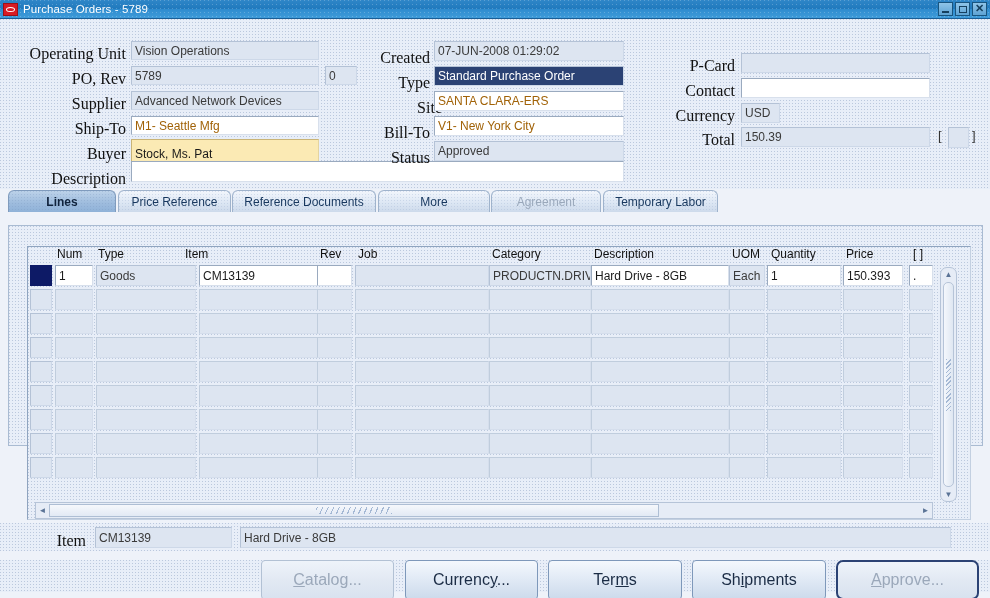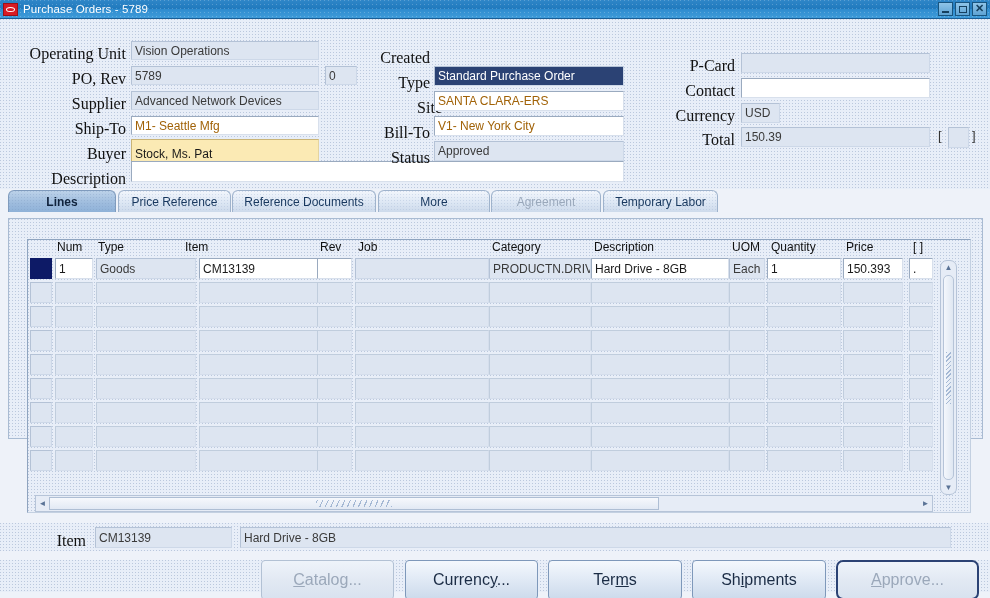--- a/index.html
+++ b/index.html
@@ -141,21 +141,21 @@
       linear-gradient(to bottom,#bcd2e9 0%, #9dbbdd 60%, #8fb2d8 100%);
     background-size: 3px 3px, auto;
     color: #10233d; font-weight: bold;
     border-color: #7f9bbd;
     z-index: 3;
   }
   .tab.disabled { color: #9aa8bb; }
 
   
   #tab-canvas {
-    position: absolute; left: 8px; top: 218px; width: 975px; height: 221px;
+    position: absolute; left: 8px; top: 225px; width: 975px; height: 221px;
     border: 1px solid #a9bbd2;
     border-top: 1px solid #a9bbd2;
   }
 
   
   #grid-frame {
     position: absolute; left: 18px; top: 20px; width: 944px; height: 274px;
     border: 1px solid #8fa4bf;
     border-right-color: #c3d0e1; border-bottom-color: #c3d0e1;
   }
@@ -285,20 +285,21 @@
   <div class="fld-label" style="left:20px;  top:101px; width:106px;">Ship-To</div>
   <div class="fld rw" style="left:131px; top:97px; width:188px; height:19px;">M1- Seattle Mfg</div>
 
   <div class="fld-label" style="left:20px;  top:126px; width:106px;">Buyer</div>
   <div class="fld cur" style="left:131px; top:120px; width:188px; height:30px;">Stock, Ms. Pat</div>
 
   <div class="fld-label" style="left:20px;  top:151px; width:106px;">Description</div>
   <div class="fld rw" style="left:131px; top:142px; width:493px; height:21px;"></div>
 
   <div class="fld-label" style="left:320px; top:30px; width:110px;">Created</div>
+  <div class="fld ro" style="left:434px; top:22px; width:190px; height:20px;">07-JUN-2008 01:29:02</div>
 
   <div class="fld-label" style="left:320px; top:55px; width:110px;">Type</div>
   <div class="fld sel" style="left:434px; top:47px; width:190px; height:20px;">
     <span class="seltext">Standard Purchase Order</span>
   </div>
 
   <div class="fld-label" style="left:332px; top:80px; width:110px;">Site</div>
   <div class="fld rw" style="left:434px; top:72px; width:190px; height:20px;">SANTA CLARA-ERS</div>
 
   <div class="fld-label" style="left:320px; top:105px; width:110px;">Bill-To</div>

